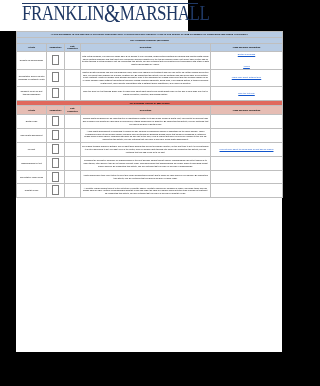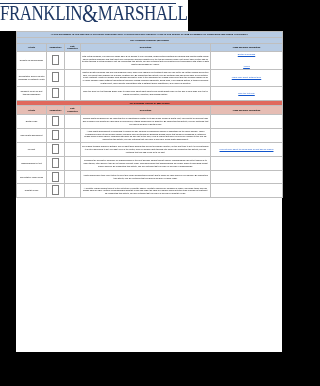--- a/index.html
+++ b/index.html
@@ -6,21 +6,21 @@
   body{
     width:298px;height:386px;overflow:hidden;
     background:#000;
     font-family:"Liberation Sans",sans-serif;
   }
   .page{
     position:absolute;left:0;top:0;width:298px;height:352px;
     background:#ffffff;
   }
   .logo-wrap{
-    position:absolute;left:0;top:3px;width:180px;height:28px;
+    position:absolute;left:22px;top:3px;width:180px;height:28px;
     color:#1F3864;
   }
   .logo-line1{
     font-family:"Liberation Serif",serif;
     font-size:17px;letter-spacing:-0.5px;font-weight:400;
     color:#1F3864;line-height:17px;white-space:nowrap;
     transform:scaleY(1.18);transform-origin:left top;
   }
   .logo-amp{font-size:21px;vertical-align:-2px;}
   .logo-line2{

